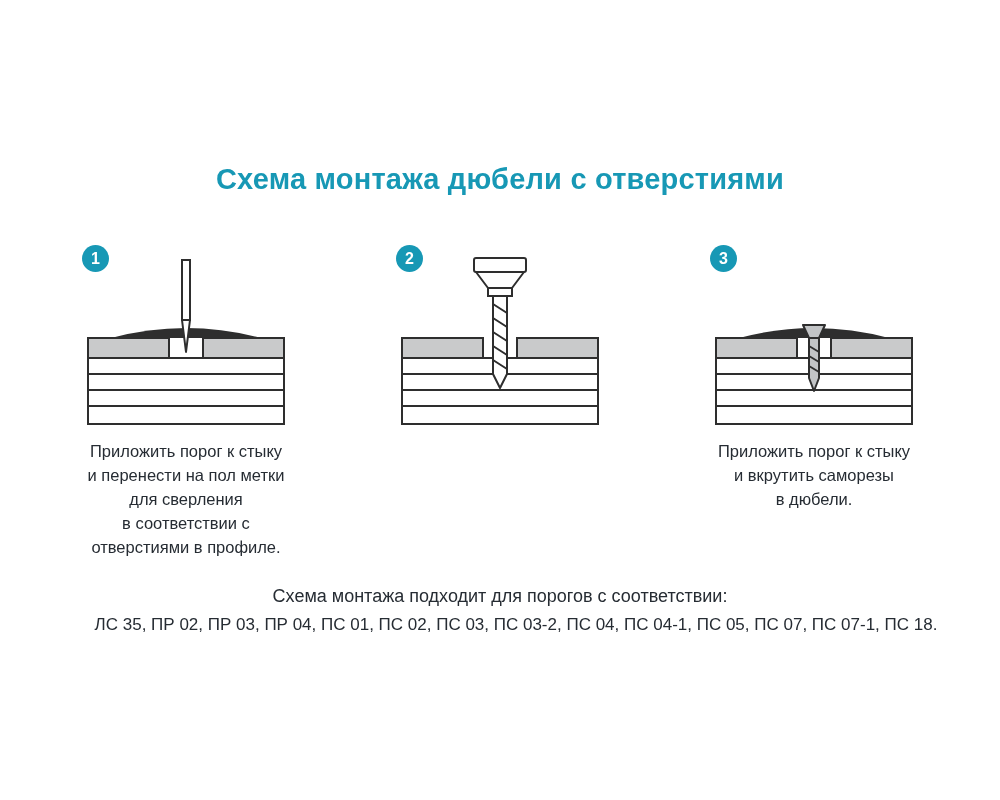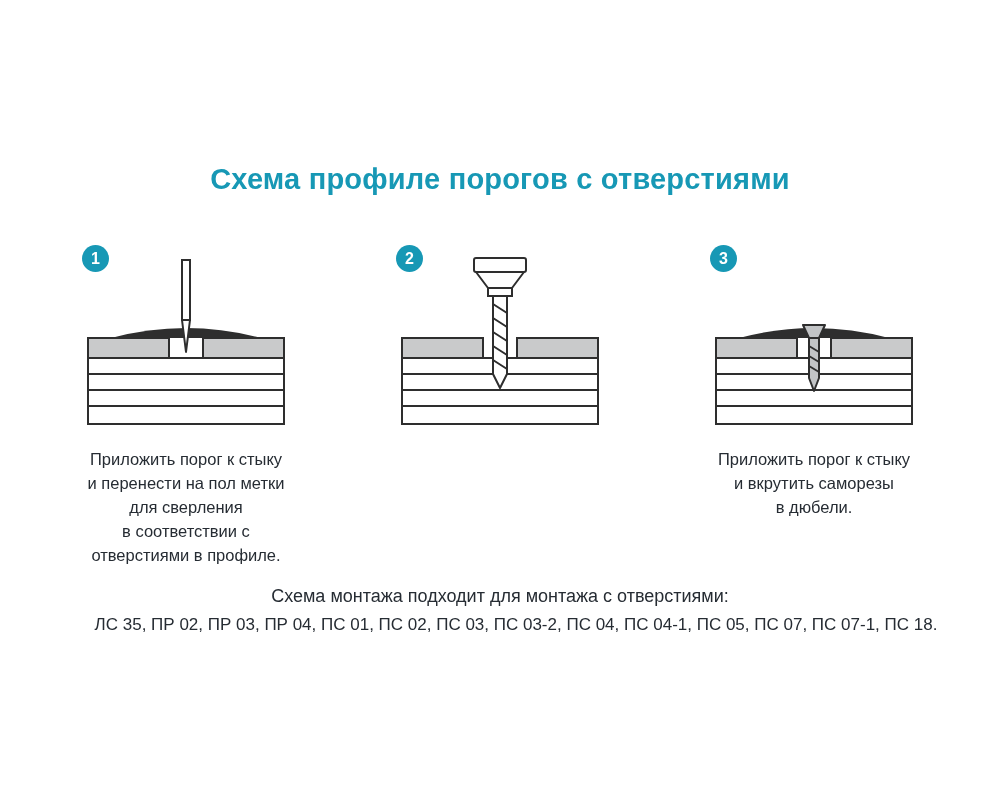--- a/index.html
+++ b/index.html
@@ -33,39 +33,39 @@
     width:27px;height:27px;border-radius:50%;
     background:var(--accent);color:#fff;
     font-size:16px;font-weight:bold;
     display:flex;align-items:center;justify-content:center;
   }
   .illustration{
     margin-top:8px;height:178px;
     display:flex;align-items:flex-end;justify-content:center;
   }
   .caption{
-    margin-top:22px;text-align:center;
+    margin-top:14px;text-align:center;
     font-size:16.5px;line-height:1.45;
     white-space:pre-line;color:var(--ink);
   }
   .footer-line1{
     position:absolute;top:586px;left:0;width:100%;
     text-align:center;font-size:18px;color:var(--ink);
   }
   .footer-line2{
     position:absolute;top:615px;left:16px;width:100%;
     text-align:center;font-size:17px;color:var(--ink);
   }
 </style>
 </head>
 <body>
 
 <div class="canvas">
 
-  <h1 class="title">Схема профиле порогов с отверстиями</h1>
+  <h1 class="title">Схема монтажа дюбели с отверстиями</h1>
 
   <div class="steps">
 
     <div class="step">
       <div class="step-number">1</div>
       <div class="illustration">
         <svg width="200" height="170" viewBox="0 0 200 170">
           <g>
             <rect x="2" y="102" width="196" height="66" fill="#fff" stroke="#2e2e2e" stroke-width="2"></rect>
             <line x1="2" y1="118" x2="198" y2="118" stroke="#2e2e2e" stroke-width="1.8"></line>
@@ -137,16 +137,16 @@
           </g>
         </svg>
       </div>
       <p class="caption">Приложить порог к стыку
 и вкрутить саморезы
 в дюбели.</p>
     </div>
 
   </div>
 
-  <p class="footer-line1">Схема монтажа подходит для монтажа с отверстиями:</p>
+  <p class="footer-line1">Схема монтажа подходит для порогов с соответствии:</p>
   <p class="footer-line2">ЛС 35, ПР 02, ПР 03, ПР 04, ПС 01, ПС 02, ПС 03, ПС 03-2, ПС 04, ПС 04-1, ПС 05, ПС 07, ПС 07-1, ПС 18.</p>
 
 </div>
 
 </body></html>

